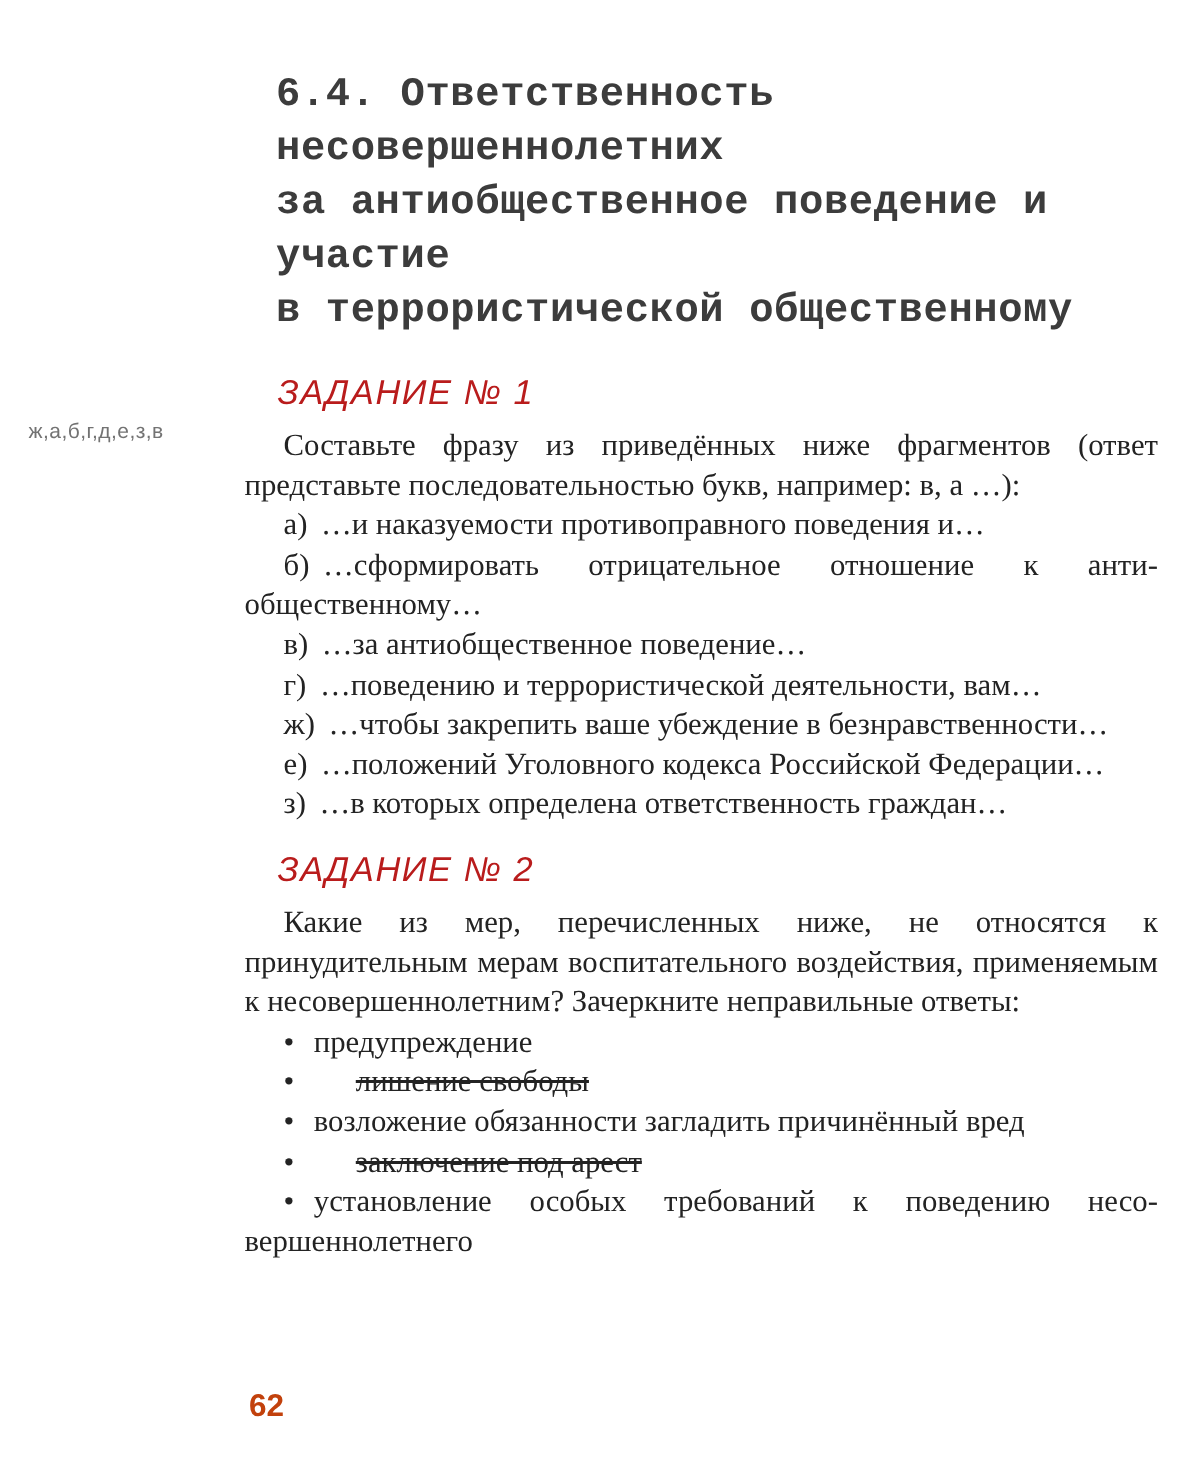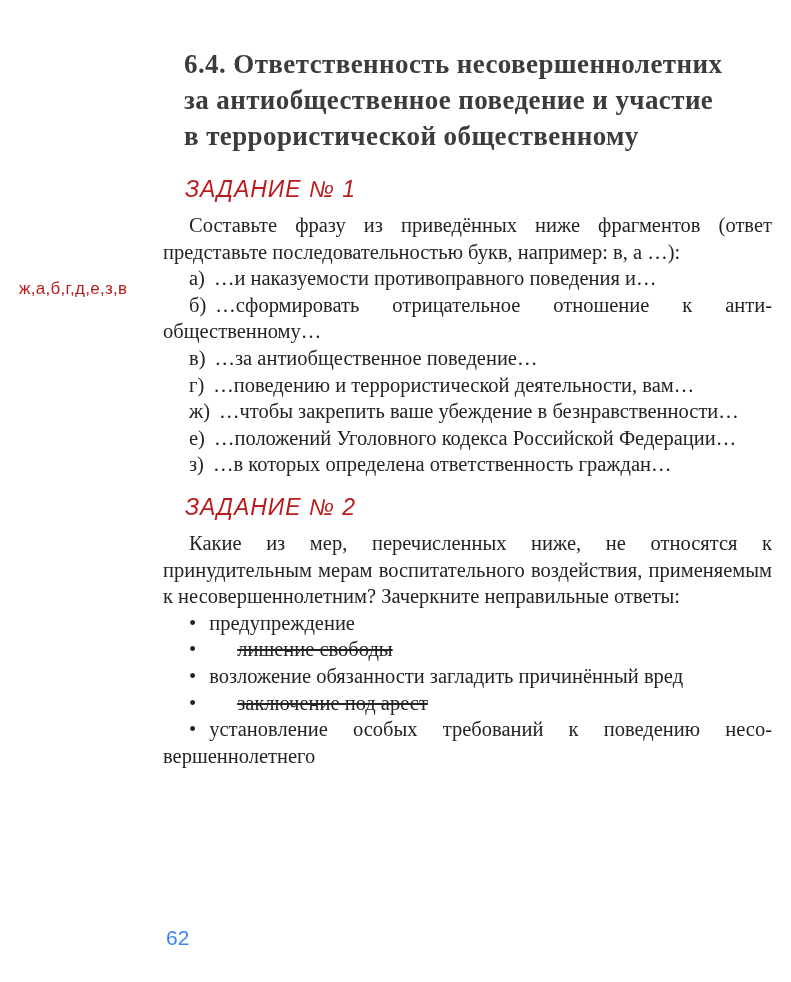--- a/index.html
+++ b/index.html
@@ -12,21 +12,21 @@
     color: #232323;
     overflow: hidden;
   }
   .content {
     position: absolute;
     left: 163px;
     top: 46px;
     width: 609px;
   }
   .title {
-    font-family: Liberation Serif, serif;
+    font-family: Liberation Mono, monospace;
     font-weight: 700;
     color: #3c3c3c;
     font-size: 27px;
     line-height: 36px;
     letter-spacing: 0.4px;
     margin: 0 0 0 21px;
   }
   .title .tline { display: block; }
   .task-heading {
     font-family: "Liberation Sans", sans-serif;
@@ -54,32 +54,33 @@
     text-decoration: line-through;
     text-decoration-thickness: 2.2px;
     text-decoration-color: #232323;
     margin-left: 28px;
   }
   .margin-note {
     position: absolute;
     left: 19px;
     top: 279px;
     font-family: "Liberation Sans", sans-serif;
-    font-size: 17px;
+    font-size: 14px;
     letter-spacing: 0.3px;
-    color: #b91c1c;
+    color: #737373;
     white-space: nowrap;
   }
   .page-number {
     position: absolute;
     left: 166px;
     top: 926px;
     font-family: "Liberation Sans", sans-serif;
     font-size: 21px;
-    color: #3b82f6;
+    color: #c2410c;
+    font-weight: bold;
   }
 </style>
 </head>
 <body>
 
 <div class="page">
 
   <div class="margin-note">ж,а,б,г,д,е,з,в</div>
 
   <div class="content">

